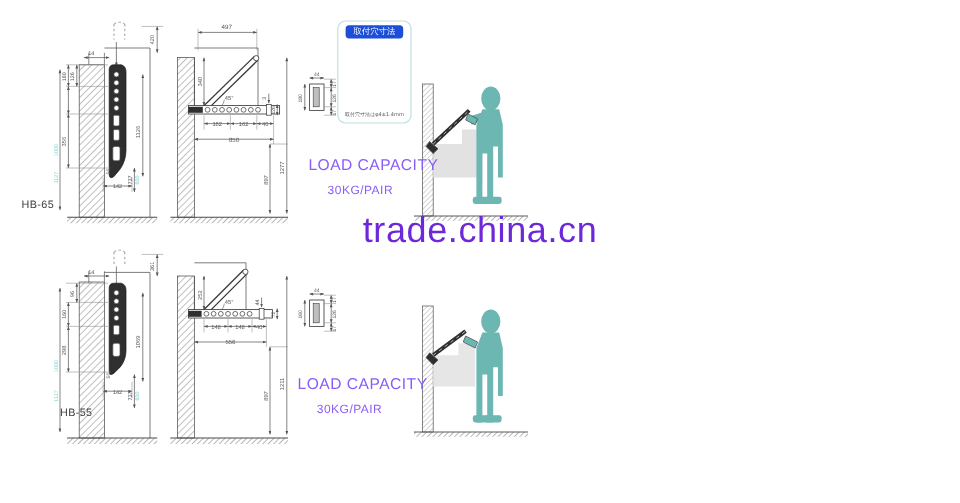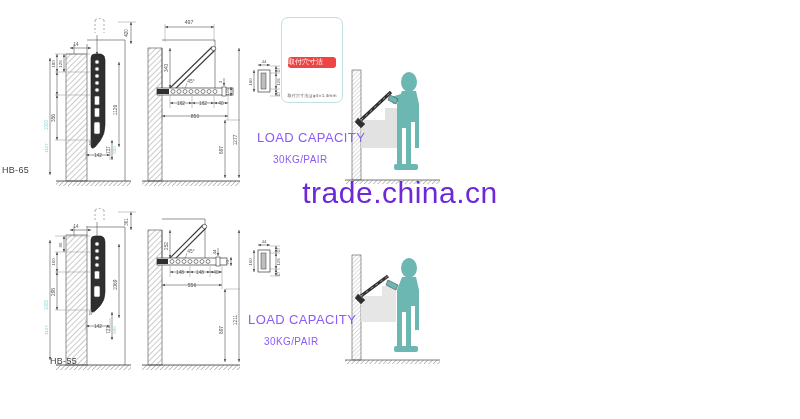--- a/index.html
+++ b/index.html
@@ -40,28 +40,27 @@
   }
   .jpbox{
     position:absolute;
     border:1px solid #bfe0e0;
     border-radius:7px;
     background:#ffffff;
     box-sizing:border-box;
   }
   .jphdr{
     position:absolute;
-    background:#ef4444;
+    background:#1d4ed8;
     color:#ffffff;
     font-size:7px;
     border-radius:3px;
-    text-align:left;
+    text-align:center;
     line-height:11px;
     font-family:"DejaVu Sans", sans-serif;
-    margin-top:36px;
   }
   .jpnote{
     position:absolute;
     font-size:4.2px;
     color:#555;
     text-align:center;
     width:66px;
     font-family:"DejaVu Sans", sans-serif;
   }
 </style>
@@ -445,18 +444,18 @@
 <div class="lc" style="left:257px;top:130px;">
   <div class="l1">LOAD CAPACITY</div>
   <div class="l2">30KG/PAIR</div>
 </div>
 
 <div class="lc" style="left:248px;top:312px;">
   <div class="l1">LOAD CAPACITY</div>
   <div class="l2">30KG/PAIR</div>
 </div>
 
-<div class="modellbl" style="left:2px;top:165px;">HB-65</div>
-<div class="modellbl" style="left:18px;top:356px;padding-left:32px;">HB-55</div>
+<div class="modellbl" style="left:18px;top:165px;">HB-65</div>
+<div class="modellbl" style="left:18px;top:339px;padding-left:32px;">HB-55</div>
 
 <div class="wm">trade.china.cn</div>
 
 </div>
 
 </body></html>

